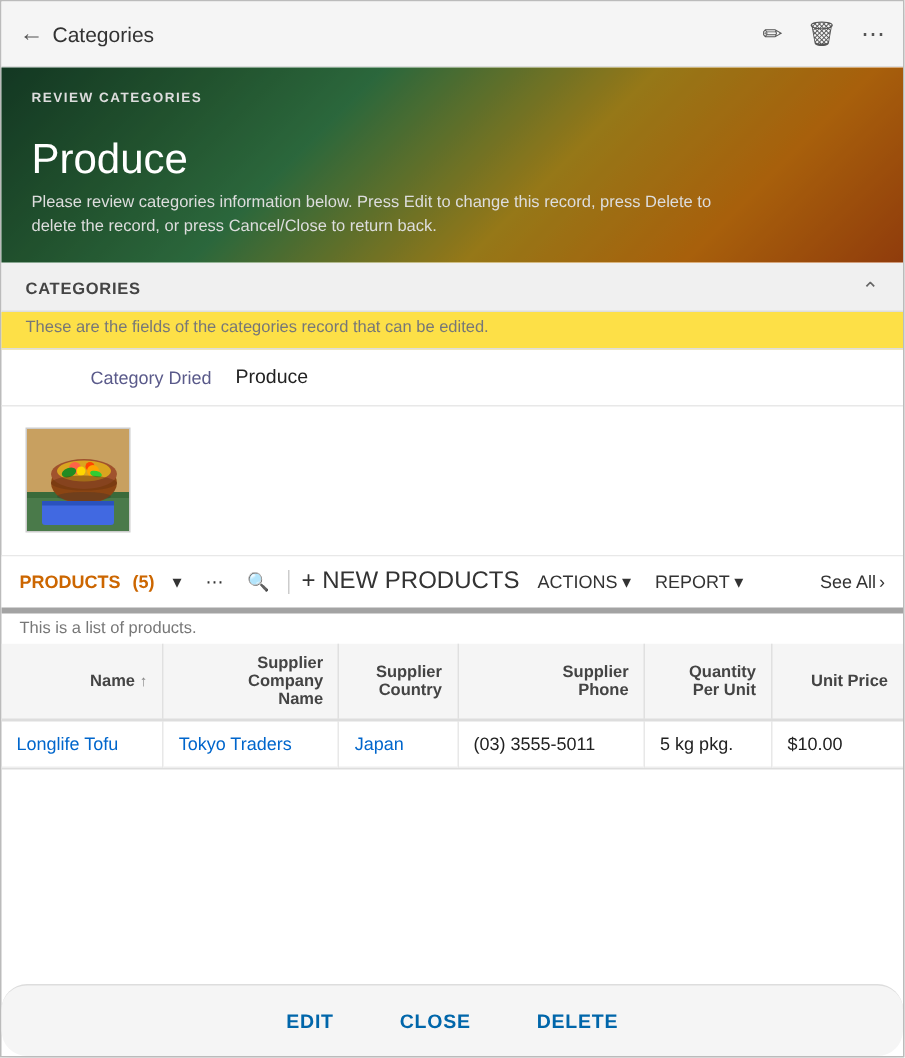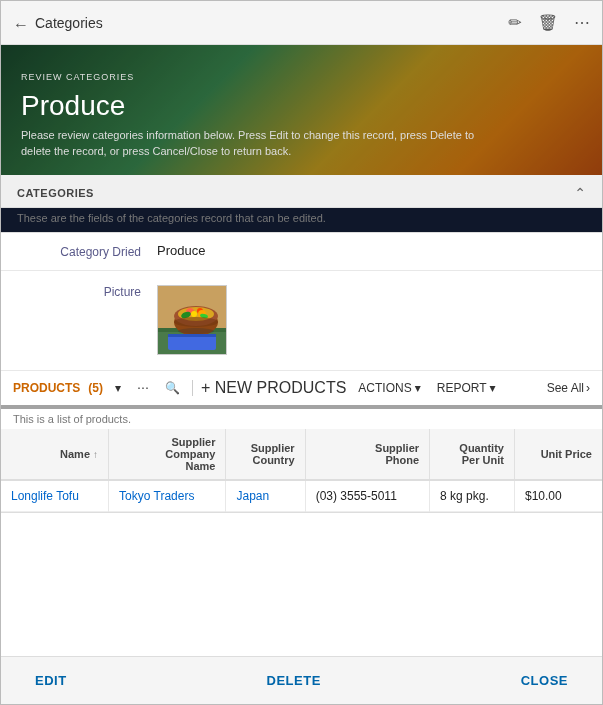--- a/index.html
+++ b/index.html
@@ -76,21 +76,22 @@
       position: absolute;
       top: 0; left: 0; right: 0; bottom: 0;
       background: rgba(0,0,0,0.25);
     }
     .hero-content { position: relative; z-index: 1; }
     .hero-subtitle {
       font-size: 9px;
       letter-spacing: 1px;
       text-transform: uppercase;
       color: #ddd;
-      margin-bottom: 8px;
+      margin-bottom: 20px;
+      font-weight: bold;
     }
     .hero-title {
       font-size: 28px;
       font-weight: 300;
       margin-bottom: 6px;
     }
     .hero-desc {
       font-size: 11px;
       color: #ddd;
       line-height: 1.4;
@@ -114,21 +115,21 @@
     }
     .section-collapse {
       color: #666;
       font-size: 14px;
       cursor: pointer;
     }
     .section-subtitle {
       padding: 4px 16px 8px;
       font-size: 11px;
       color: #777;
-      background: #0f172a;
+      background: #fde047;
       border-bottom: 1px solid #ddd;
     }
     
     .field-row {
       display: flex;
       align-items: flex-start;
       border-bottom: 1px solid #e8e8e8;
       padding: 10px 16px;
       min-height: 38px;
     }
@@ -242,27 +243,28 @@
       color: #222;
       border-right: 1px solid #e8e8e8;
       vertical-align: middle;
     }
     table tbody td:last-child { border-right: none; }
     .col-link { color: #0066cc; }
     .sort-icon { color: #888; font-size: 10px; }
     
     .footer {
       display: flex;
-      justify-content: space-between;
+      justify-content: center;
       align-items: center;
       padding: 10px 16px;
       background: #f5f5f5;
       border-top: 1px solid #ddd;
       gap: 8px;
       margin-top: auto;
+      border-radius: 17px;
     }
     .footer-btn {
       padding: 6px 18px;
       font-size: 13px;
       font-weight: 600;
       cursor: pointer;
       border: none;
       background: transparent;
       color: #0066aa;
       letter-spacing: 0.5px;
@@ -298,21 +300,20 @@
     <span class="section-title">CATEGORIES</span>
     <span class="section-collapse">⌃</span>
   </div>
   <div class="section-subtitle">These are the fields of the categories record that can be edited.</div>
 
   <div class="field-row">
     <div class="field-label">Category Dried</div>
     <div class="field-value">Produce</div>
   </div>
   <div class="field-row" style="min-height: 100px; align-items: flex-start; padding-top: 14px;">
-    <div class="field-label" style="padding-top: 0;">Picture</div>
     <div class="field-value">
       <div class="picture-placeholder">
 
         <svg width="68" height="68" viewBox="0 0 68 68" xmlns="http://www.w3.org/2000/svg">
           <rect width="68" height="68" fill="#c8a060"></rect>
 
           <rect x="0" y="42" width="68" height="26" fill="#4a7a4a"></rect>
           <rect x="0" y="42" width="68" height="4" fill="#3a6a3a"></rect>
 
           <ellipse cx="38" cy="36" rx="22" ry="14" fill="#8B4513"></ellipse>
@@ -375,26 +376,26 @@
           <th>Quantity<br>Per Unit</th>
           <th>Unit Price</th>
         </tr>
       </thead>
       <tbody>
         <tr>
           <td class="col-link">Longlife Tofu</td>
           <td class="col-link">Tokyo Traders</td>
           <td class="col-link">Japan</td>
           <td>(03) 3555-5011</td>
-          <td>8 kg pkg.</td>
+          <td>5 kg pkg.</td>
           <td>$10.00</td>
         </tr>
       </tbody>
     </table>
   </div>
 
   <div class="footer">
     <button class="footer-btn">EDIT</button>
+    <button class="footer-btn">CLOSE</button>
     <button class="footer-btn">DELETE</button>
-    <button class="footer-btn">CLOSE</button>
   </div>
 
 </div>
 
 </body></html>

